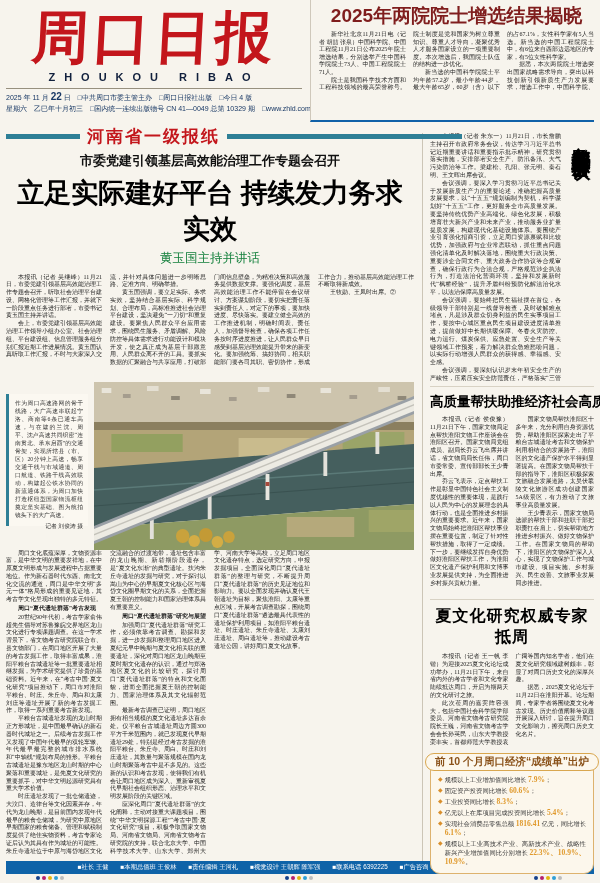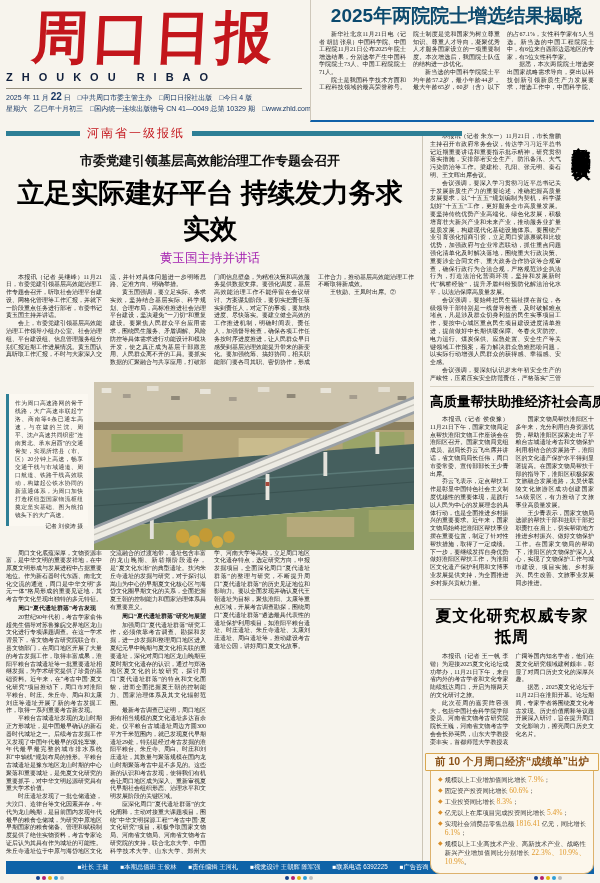--- a/index.html
+++ b/index.html
@@ -8,44 +8,44 @@
     background:#f7f4ed;color:#1c1c1c;
     font-family:"Liberation Serif","DejaVu Serif",serif;
     display:flex;flex-direction:column;padding:0 6px;
   }
   .hd{font-family:"Liberation Sans","DejaVu Sans",sans-serif;}
   
   .header{position:relative;display:flex;height:140px;flex:none;}
   .mast{width:296px;flex:none;}
   .mast-title{font-size:57px;line-height:64px;font-weight:900;color:#c3161c;
     text-align:center;letter-spacing:4px;margin-top:6px;transform:skewX(-3deg);}
-  .mast-pinyin{text-align:left;font-weight:bold;font-size:11px;letter-spacing:9px;
+  .mast-pinyin{text-align:center;font-weight:bold;font-size:11px;letter-spacing:9px;
     color:#11203d;margin-top:1px;}
   .datelines{border-top:1px solid #97907f;margin-top:5px;padding-top:2px;
     font-size:7px;line-height:11px;color:#173764;white-space:nowrap;}
   .datelines .day{font-size:10px;font-weight:bold;}
   .banner{position:absolute;left:0;top:125px;width:456px;display:flex;align-items:center;}
   .banner .bar1{width:74px;height:5px;background:#2e7f96;}
   .banner .bar2{flex:1;height:5px;background:#2e7f96;}
-  .banner .btxt{font-size:12px;font-weight:400;color:#c3161c;letter-spacing:2px;
+  .banner .btxt{font-size:17px;font-weight:700;color:#c3161c;letter-spacing:2px;
     margin:0 7px;white-space:nowrap;}
   .tr-article{flex:1;margin-left:8px;padding:2px 0 0 8px;border-left:1px solid #cfc8bb;
     border-bottom:2px solid #1061a8;height:122px;box-sizing:border-box;}
-  .tr-head{font-size:19px;font-weight:900;text-align:center;margin:1px 0 2px;color:#0c4a6e;}
+  .tr-head{font-size:19px;font-weight:900;text-align:center;margin:1px 0 2px;color:#7f1d1d;}
   .tr-sub{font-size:11.5px;text-align:center;margin-bottom:4px;color:#222;}
   .tr-body{column-count:3;column-gap:7px;column-fill:auto;height:64px;overflow:hidden;
     font-size:6px;line-height:7.6px;text-align:justify;}
   p.para{margin:0;text-indent:2em;}
   p.sub{margin:1px 0;font-weight:bold;text-indent:2em;font-family:"Liberation Sans",sans-serif;}
   
   .main{display:flex;flex:1;margin-top:6px;min-height:0;align-items:center;}
   .main-left{width:408px;flex:none;}
   .lead-kicker{font-size:13px;font-weight:bold;text-align:center;margin-top:2px;color:#111;}
   .lead-head{font-size:27px;font-weight:900;text-align:center;margin:5px 0 3px;color:#000;letter-spacing:0px;}
-  .lead-sub{font-size:12.5px;text-align:center;margin:3px 0 7px;color:#a21caf;}
+  .lead-sub{font-size:12.5px;text-align:center;margin:3px 0 7px;color:#15803d;}
   .lead-body{column-count:4;column-gap:8px;column-fill:auto;height:100px;overflow:hidden;
     font-size:6px;line-height:7.8px;text-align:justify;}
   .photo-row{display:flex;margin-top:8px;height:168px;}
   .caption-box{width:82px;flex:none;margin-top:12px;height:132px;box-sizing:border-box;
     border-left:3px solid #2e7f96;padding:5px 5px 4px 6px;background:#fbf8f1;
     font-size:5.8px;line-height:8px;text-align:justify;color:#333;}
   .caption-credit{text-align:right;margin-top:3px;font-size:5.8px;}
   .photo{flex:1;margin-left:6px;}
   .photo svg{width:100%;height:100%;display:block;}
   .dig-head{font-size:21px;font-weight:900;text-align:center;margin:13px 0 7px;color:#000;}
@@ -61,27 +61,27 @@
   .bangfu-head{font-size:13.5px;font-weight:900;text-align:center;white-space:nowrap;color:#000;}
   .twocol{column-count:2;column-gap:7px;column-fill:auto;overflow:hidden;
     font-size:6px;line-height:7.8px;text-align:justify;margin-top:5px;}
   .bangfu .twocol{height:178px;}
   .experts{padding:6px 0 4px;}
   .experts-head{font-size:16px;font-weight:900;text-align:center;letter-spacing:1px;color:#000;font-family:Liberation Serif, serif;}
   .experts .twocol{height:94px;}
   .econ-box{margin-top:10px;border:1.5px solid #ddb26e;border-radius:10px;background:#fcf7ec;
     padding:11px 7px 5px;position:relative;}
   .econ-title{position:absolute;top:-9px;left:50%;transform:translateX(-50%);
-    background:#fcf7ec;border:1px solid #d9a74f;border-radius:1px;padding:1px 9px;
+    background:#fcf7ec;border:1px solid #d9a74f;border-radius:9px;padding:1px 9px;
     font-size:10.5px;font-weight:900;color:#8a521a;white-space:nowrap;
     font-family:"Liberation Sans",sans-serif;}
   .econ-row{display:flex;margin:2px 0;font-size:6.3px;line-height:9px;color:#3a3a3a;}
   .econ-marker{color:#d98f2b;font-size:6px;margin-right:2px;flex:none;}
   .econ-text{text-align:justify;}
-  .hl{color:#e09a2d;font-weight:normal;font-size:7.5px;}
+  .hl{color:#e09a2d;font-weight:bold;font-size:7.5px;}
   
   .footer{margin-top:auto;flex:none;padding-bottom:3px;}
   .footer-bar{height:13px;background:#0f63a8;display:flex;align-items:center;justify-content:center;
     color:#fff;font-size:6.3px;font-family:"Liberation Sans",sans-serif;white-space:nowrap;}
   .footer-bar span{margin:0 6px;}
   .dots-row{display:flex;justify-content:space-between;padding:2px 30px 0;}
   .dots{display:flex;}
   .dot{width:4px;height:4px;border-radius:50%;margin-right:2px;}
   .d1{background:#16418c;}.d2{background:#b5206e;}.d3{background:#e3b50f;}
   .d4{background:#2f9fd6;}.d5{background:#bdbdbd;}

